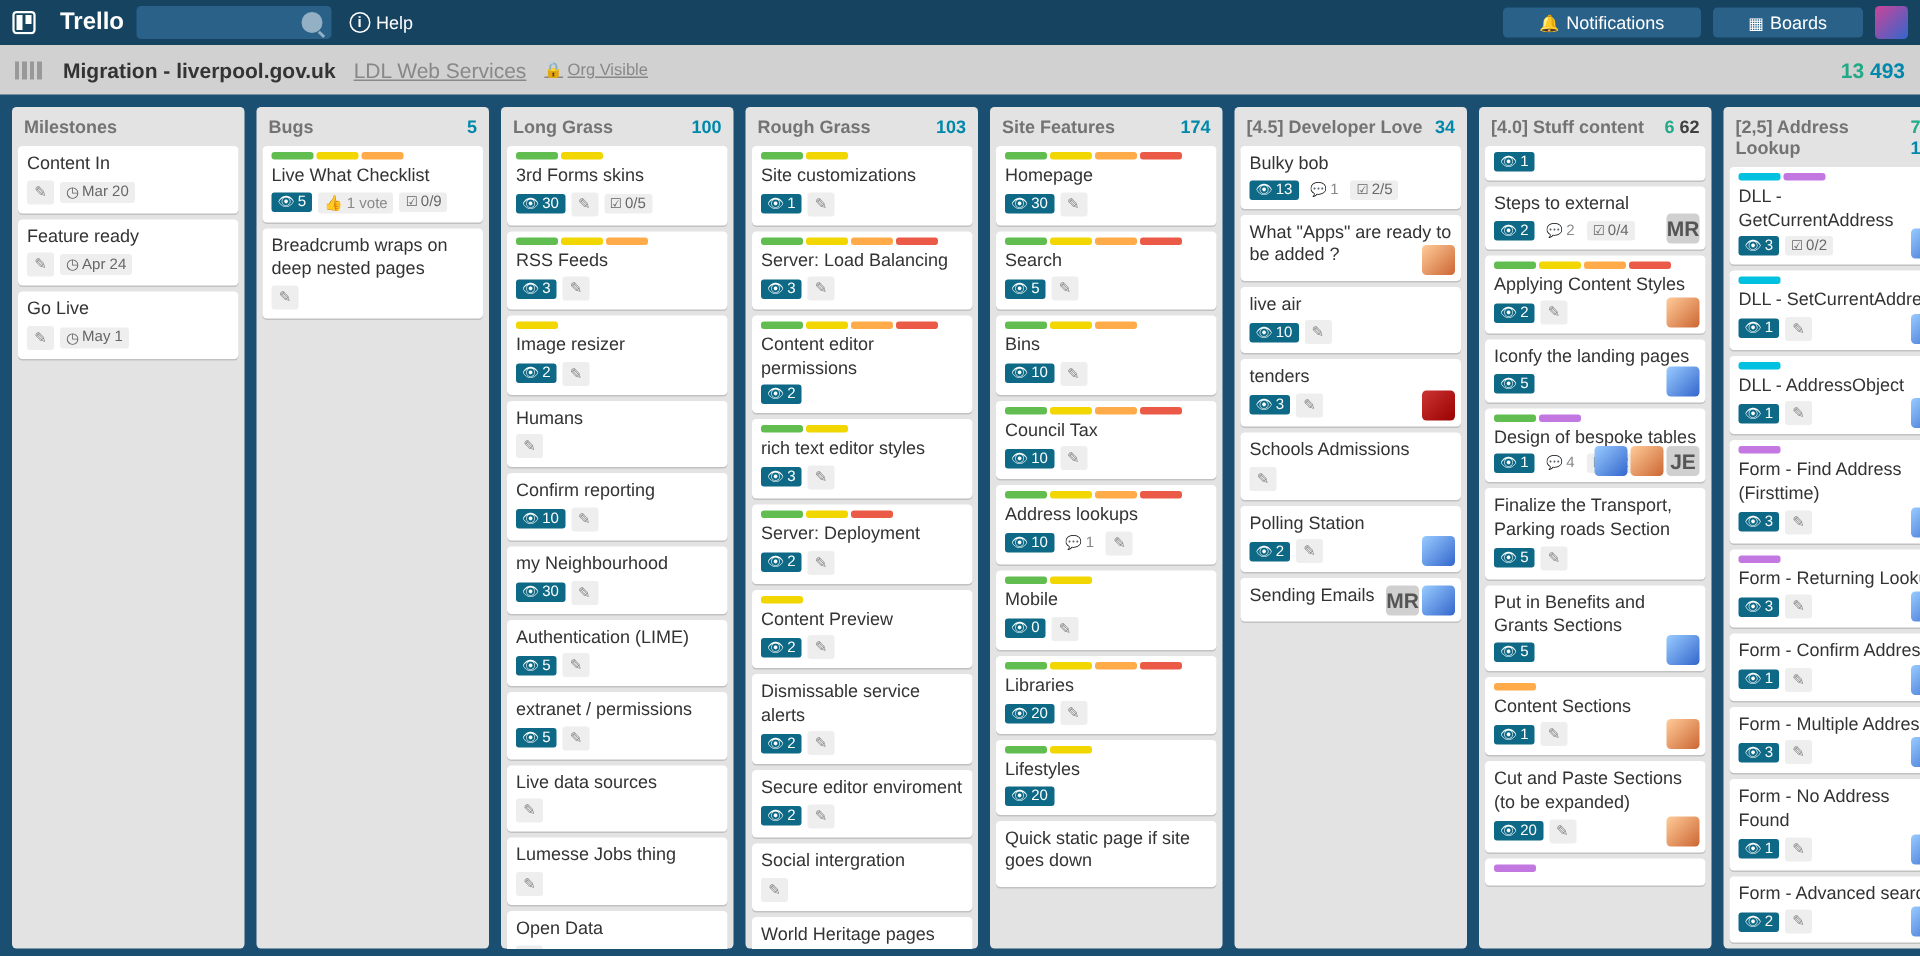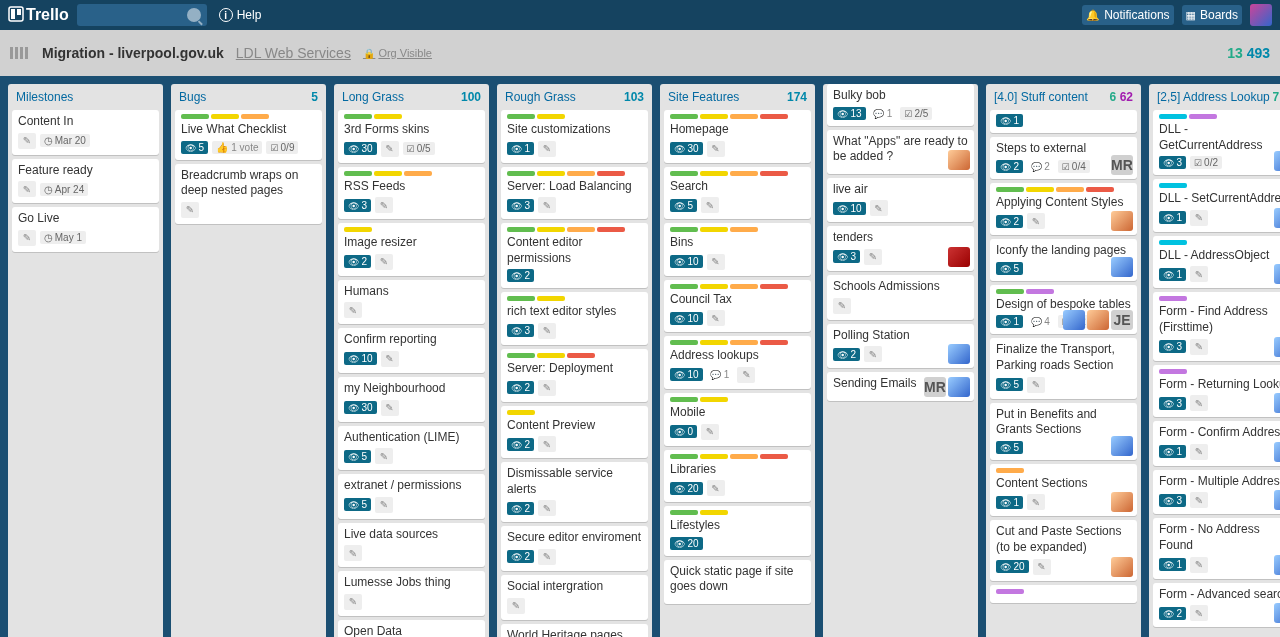--- a/index.html
+++ b/index.html
@@ -1,41 +1,41 @@
 <!DOCTYPE html>
 <html><head>
 <meta charset="utf-8">
 <style>
 *{box-sizing:border-box;margin:0;padding:0;font-family:"Helvetica Neue",Arial,sans-serif}
 body{background:#1b4f72;width:1280px;height:637px;overflow:hidden;font-size:12px}
 .header{height:30px;background:#154360;display:flex;align-items:center;padding:0 8px;color:#fff}
-.logo{font-weight:bold;font-size:16px;margin-right:8px;display:flex;gap:2px}
+.logo{font-weight:bold;font-size:16px;margin-right:8px;display:flex;align-items:center;gap:16px}
 .logo svg{width:16px;height:16px;fill:#fff}
 .search-box{background:#296189;border-radius:3px;width:130px;height:22px;display:flex;align-items:center;padding:0 6px}
 .search-input{background:transparent;border:none;color:#fff;width:100%;outline:none}
 .search-icon{width:14px;height:14px;flex-shrink:0;background:rgba(255,255,255,.5);border-radius:50%;position:relative}
 .search-icon::after{content:"";position:absolute;width:5px;height:1.5px;background:rgba(255,255,255,.5);bottom:-1px;right:-2px;transform:rotate(45deg)}
 .help{margin-left:12px;display:flex;align-items:center;gap:4px;font-size:12px}
 .info-icon{width:14px;height:14px;border:1.5px solid #fff;border-radius:50%;display:flex;align-items:center;justify-content:center;font-size:10px;font-weight:bold}
 .header-right{margin-left:auto;display:flex;align-items:center;gap:8px}
-.hbtn{display:flex;align-items:center;gap:4px;background:#296189;padding:3px 4px;border-radius:3px;font-size:12px;cursor:pointer}
+.hbtn{display:flex;align-items:center;gap:4px;background:#296189;padding:3px 24px;border-radius:3px;font-size:12px;cursor:pointer}
 .avatar-img{width:22px;height:22px;background:linear-gradient(135deg,#c49,#36c);border-radius:3px}
-.board-header{height:46px;background:#d1d1d1;display:flex;align-items:center;padding:0 10px;gap:12px;color:#333}
+.board-header{height:33px;background:#d1d1d1;display:flex;align-items:center;padding:0 10px;gap:12px;color:#333}
 .board-icon{width:20px;height:12px;background:repeating-linear-gradient(90deg,#999 0 3px,transparent 3px 5px)}
 .board-name{font-weight:bold;font-size:14px}
 .board-org{color:#888;font-size:14px;text-decoration:underline}
 .perm{color:#888;font-size:11px;display:flex;align-items:center;gap:3px;text-decoration:underline}
 .lock-icon{font-size:10px}
 .counts{margin-left:auto;font-size:14px;font-weight:bold}
 .c1{color:#2a8}
 .c2{color:#08a}
 .board{display:flex;gap:8px;padding:8px;overflow-x:auto;height:calc(100% - 60px)}
 .list{background:#e3e3e3;border-radius:3px;width:155px;flex-shrink:0;display:flex;flex-direction:column;max-height:100%}
 .list-header{padding:6px 8px;display:flex;justify-content:space-between;align-items:center}
-.list-title{font-weight:normal;font-size:12px;color:#0369a1}
+.list-title{font-weight:bold;font-size:12px;color:#737373}
 .list-count{color:#1b8;font-weight:bold;font-size:12px}
 .list-count.blue{color:#08a}
 .cards{padding:0 4px 4px;overflow-y:auto;display:flex;flex-direction:column;gap:4px}
 .card{background:#fff;border-radius:3px;padding:4px 6px 6px;box-shadow:0 1px 0 rgba(0,0,0,.15);cursor:pointer;position:relative}
 .labels{display:flex;gap:2px;margin-bottom:3px}
 .lbl{width:28px;height:5px;border-radius:2px}
 .l-green{background:#61bd4f}.l-yellow{background:#f2d600}.l-orange{background:#ffab4a}
 .l-red{background:#eb5a46}.l-purple{background:#c377e0}
 .l-sky{background:#00c2e0}
 .card-title{font-size:12px;color:#333;line-height:1.3;margin-bottom:3px}
@@ -518,20 +518,24 @@
           <div class="badges">
             <span class="badge tasks"><span class="eye-icon"></span> 20</span>
           </div>
         </div>
         <div class="card">
           <div class="card-title">Quick static page if site goes down</div>
         </div>
       </div>
     </div>
     <div class="list">
+      <div class="list-header">
+        <span class="list-title">[4.5] Developer Love</span>
+        <span class="list-count blue">34</span>
+      </div>
       <div class="cards">
         <div class="card">
           <div class="card-title">Bulky bob</div>
           <div class="badges">
             <span class="badge tasks"><span class="eye-icon"></span> 13</span>
             <span class="badge"><span class="comment-icon"></span> 1</span>
             <span class="badge check"><span class="check-icon"></span> 2/5</span>
           </div>
         </div>
         <div class="card">
@@ -586,21 +590,21 @@
           <div class="members">
             <span class="member m4">MR</span>
             <span class="member m2"></span>
           </div>
         </div>
       </div>
     </div>
     <div class="list">
       <div class="list-header">
         <span class="list-title">[4.0] Stuff content</span>
-        <span class="list-count"><span style="color:#2a8">6</span> <span style="color:#a21caf">62</span></span>
+        <span class="list-count"><span style="color:#2a8">6</span> <span style="color:#404040">62</span></span>
       </div>
       <div class="cards">
         <div class="card">
           <div class="badges">
             <span class="badge tasks"><span class="eye-icon"></span> 1</span>
           </div>
         </div>
         <div class="card">
           <div class="card-title">Steps to external</div>
           <div class="badges">

